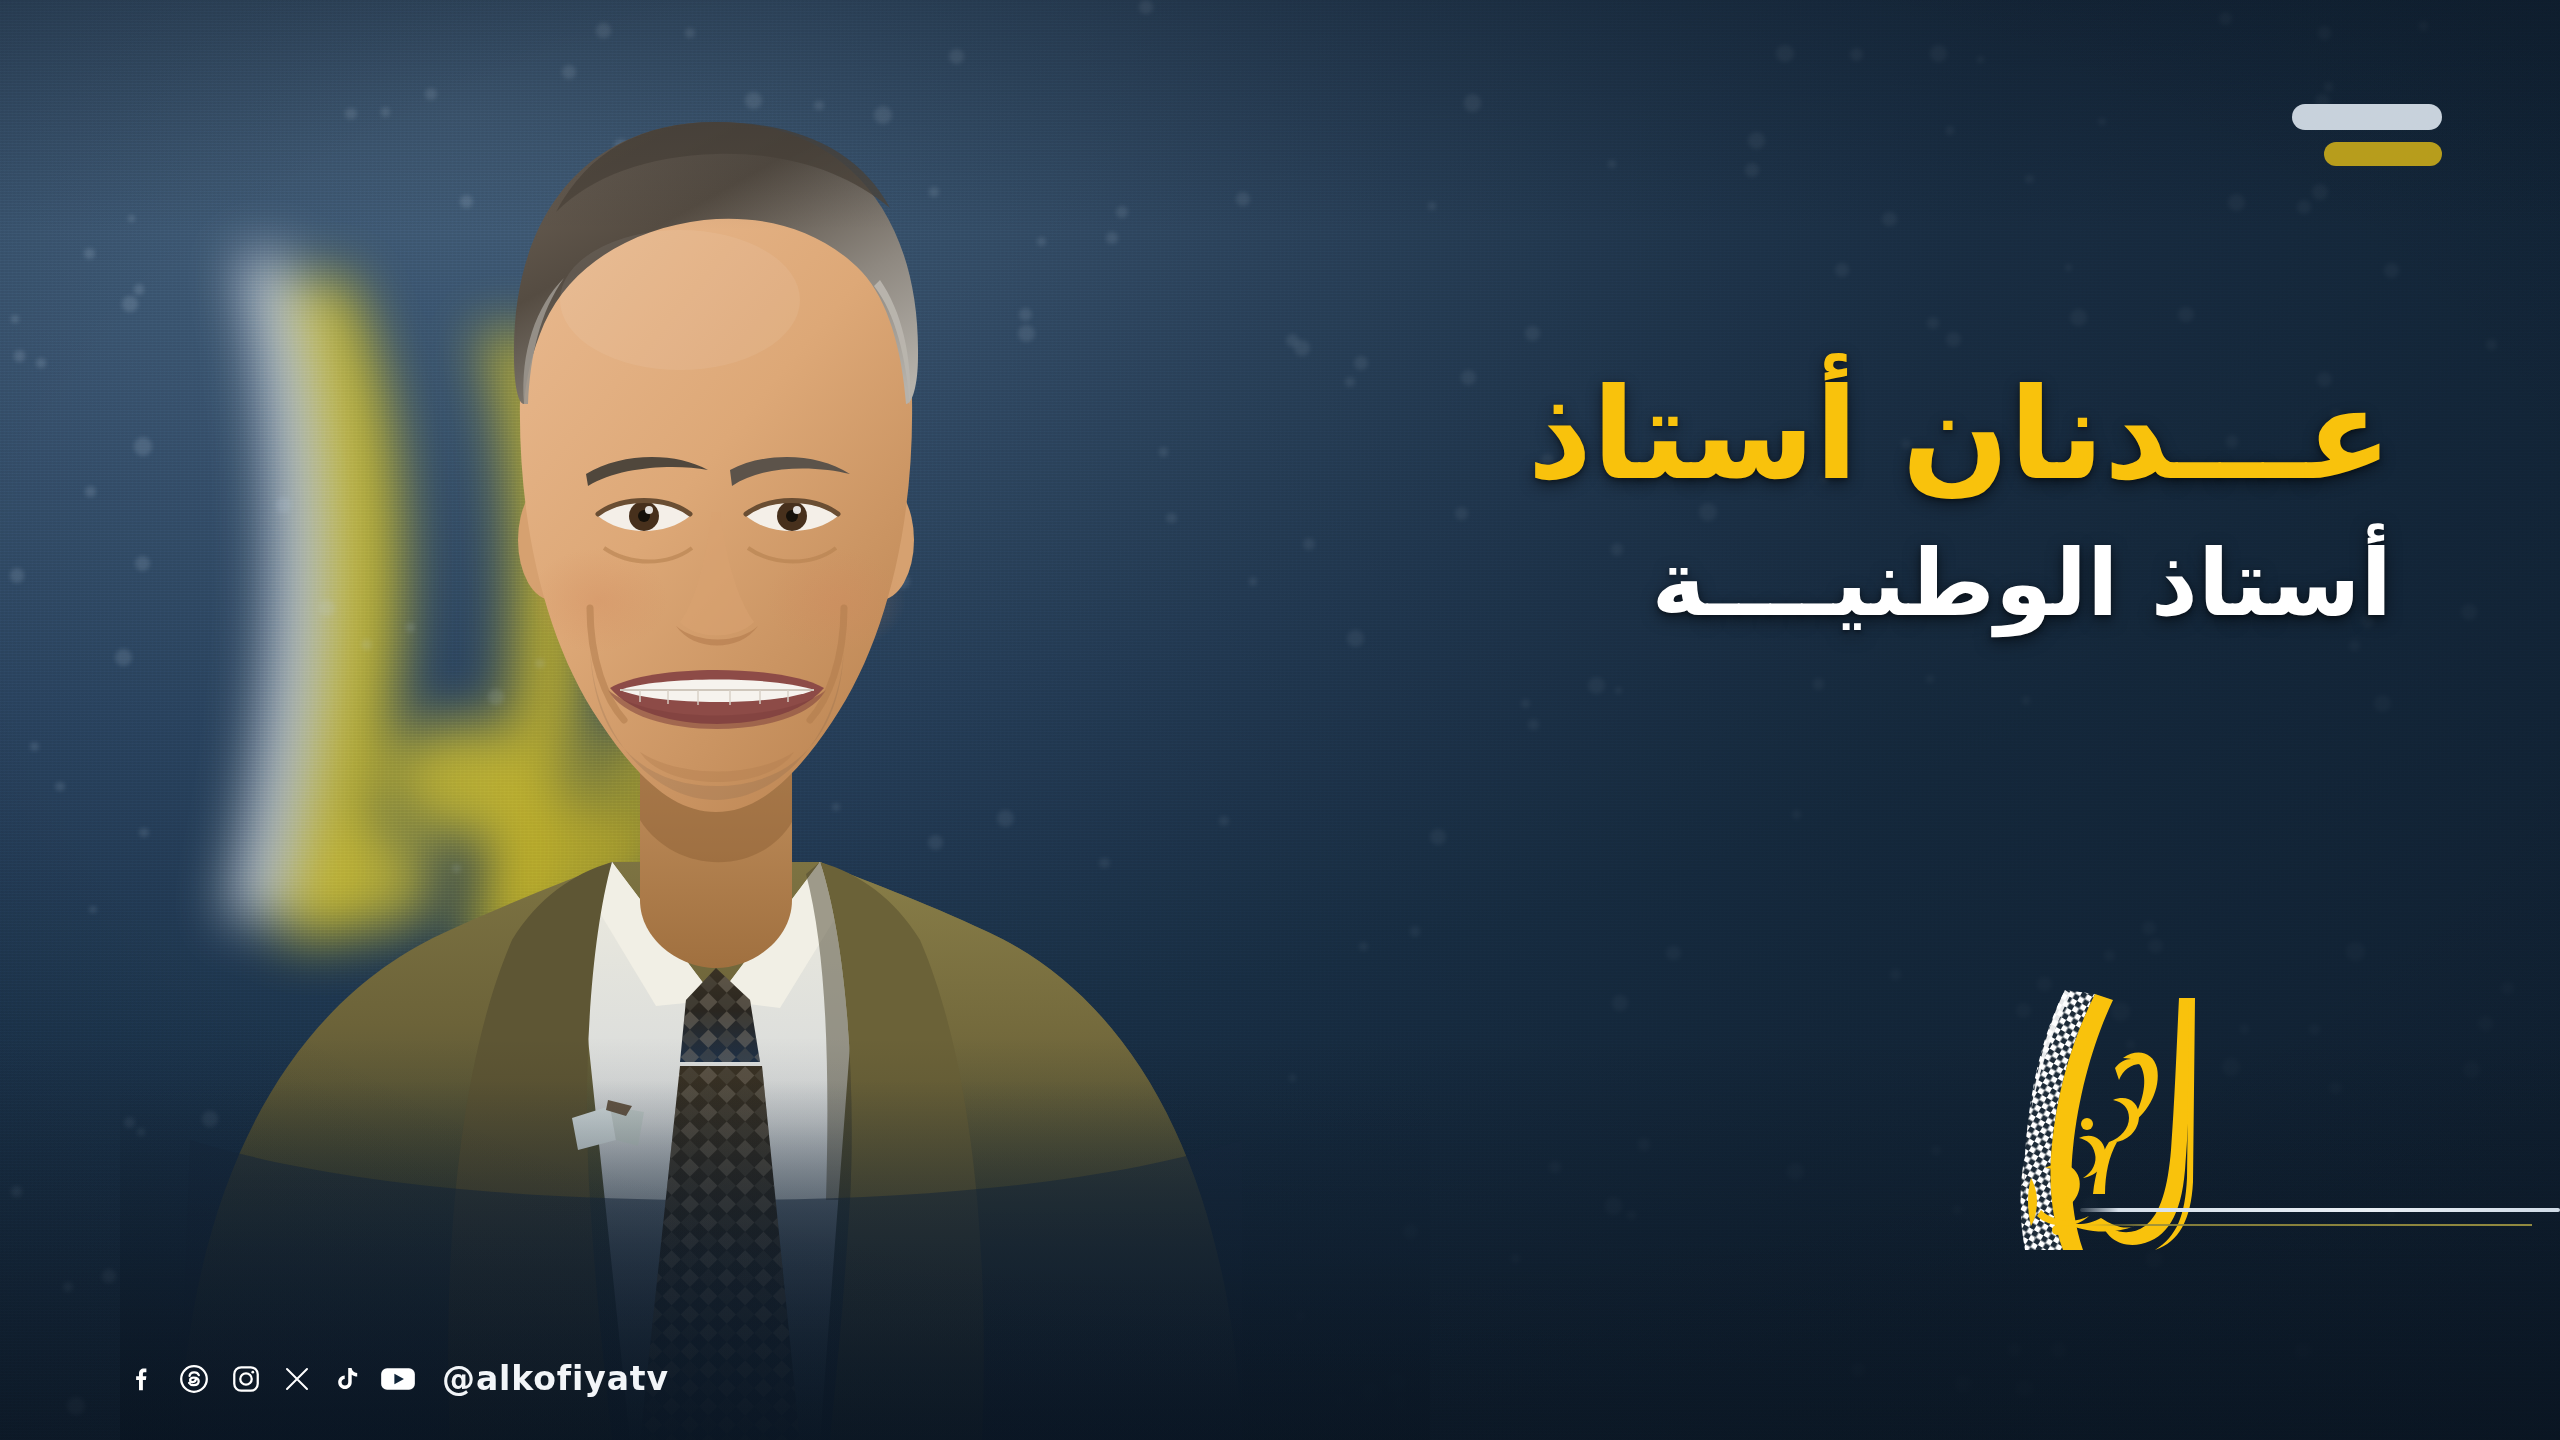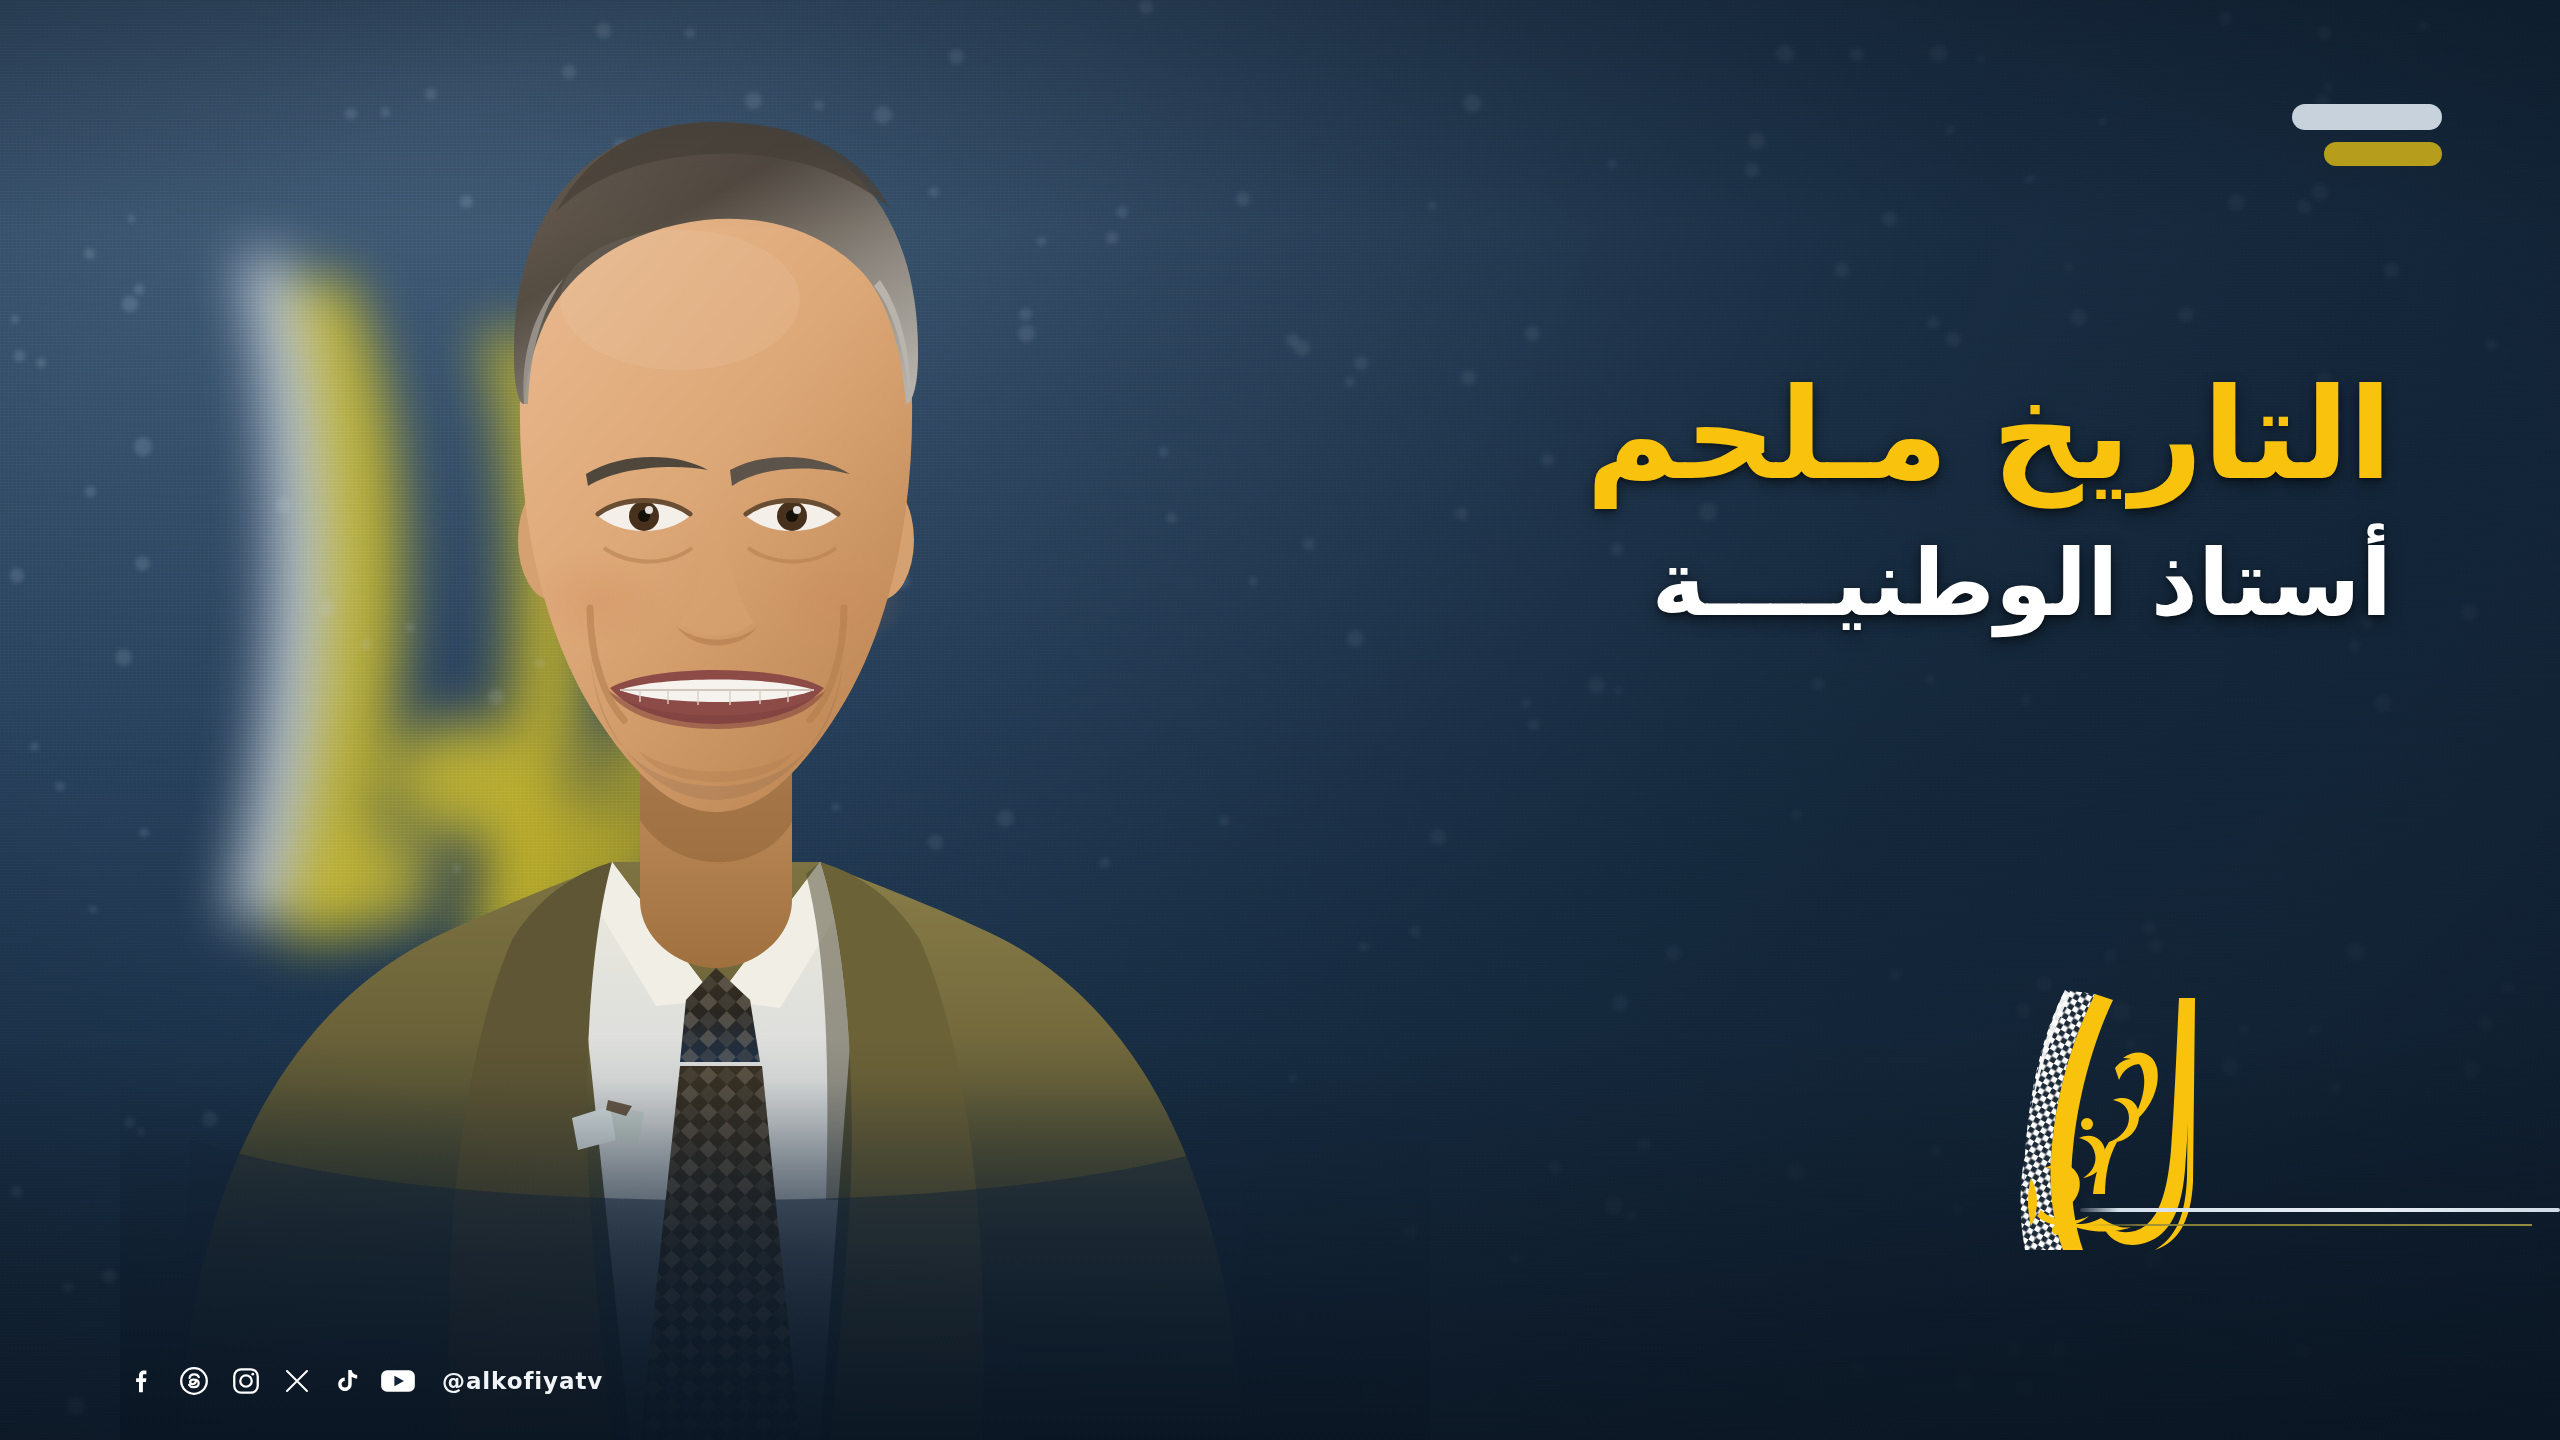--- a/index.html
+++ b/index.html
@@ -89,21 +89,21 @@
   .rule-white{ bottom:228px; height:4px; background:linear-gradient(90deg, rgba(214,224,234,.15) 0%, #d6e0ea 8%, #e8eef4 60%, #cfdae6 100%); border-radius:2px; }
   .rule-gold{ bottom:214px; height:2px; right:28px; width:448px; background:linear-gradient(90deg, rgba(150,140,60,0) 0%, rgba(150,140,60,.85) 14%, rgba(160,150,66,.9) 100%); }
 
   
   .social{
     position:absolute; left:128px; bottom:42px;
     display:flex; align-items:center; gap:20px;
   }
   .social svg{ display:block; }
   .social .handle{
-    color:#f2f5f8; font-size:23px; font-weight:700; letter-spacing:.9px;
+    color:#f2f5f8; font-size:33px; font-weight:700; letter-spacing:.9px;
     margin-left:6px; white-space:nowrap;
   }
 </style>
 </head>
 <body>
 
 <div id="stage">
 
   <div class="bg-base"></div>
 
@@ -477,21 +477,21 @@
   </div>
 
   <div class="bg-vignette"></div>
 
   <div class="topmark">
     <div class="bar bar-light"></div>
     <div class="bar bar-gold"></div>
   </div>
 
   <div class="text-col">
-    <div class="headline">التاريخ مـلحم</div>
+    <div class="headline">عـــدنان أستاذ</div>
     <div class="subline">
       <span class="l2">أستاذ الوطنيــــة</span>
     </div>
   </div>
 
   <div class="logo">
     <svg viewBox="0 0 300 290" xmlns="http://www.w3.org/2000/svg">
       <defs>
         <pattern id="keffiyeh" width="11" height="11" patternUnits="userSpaceOnUse" patternTransform="rotate(30)">
           <rect width="11" height="11" fill="#ffffff"></rect>

